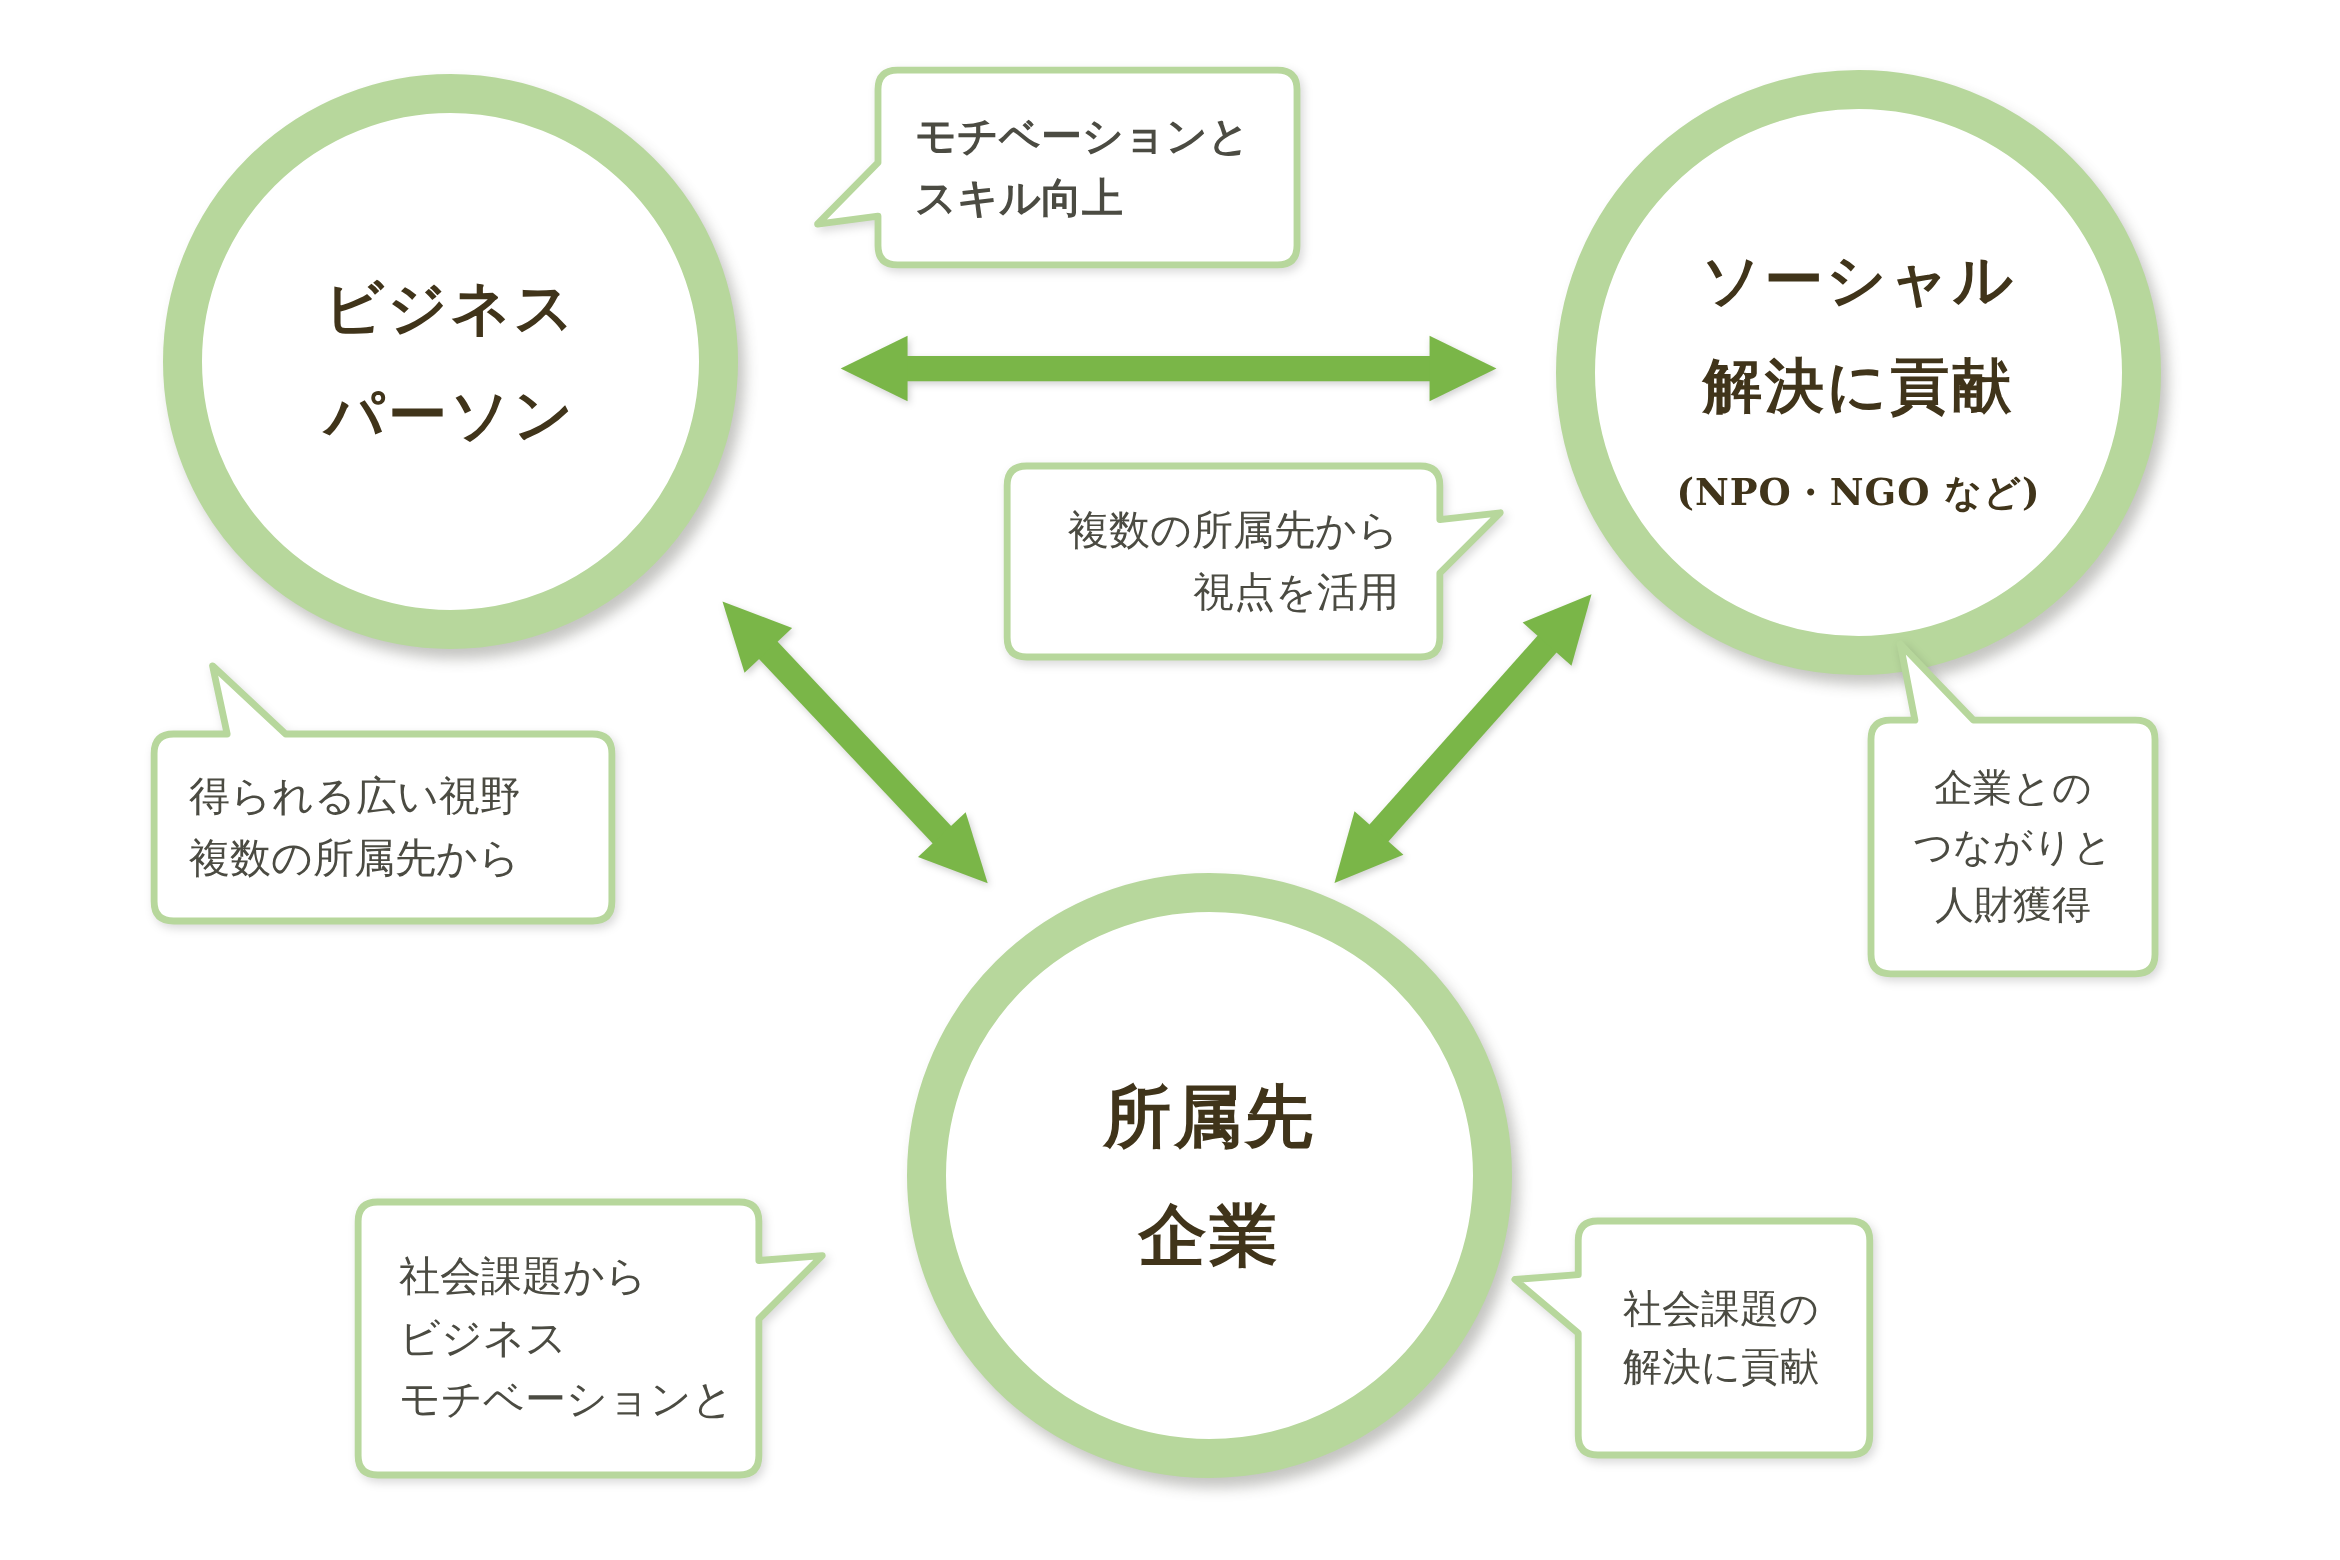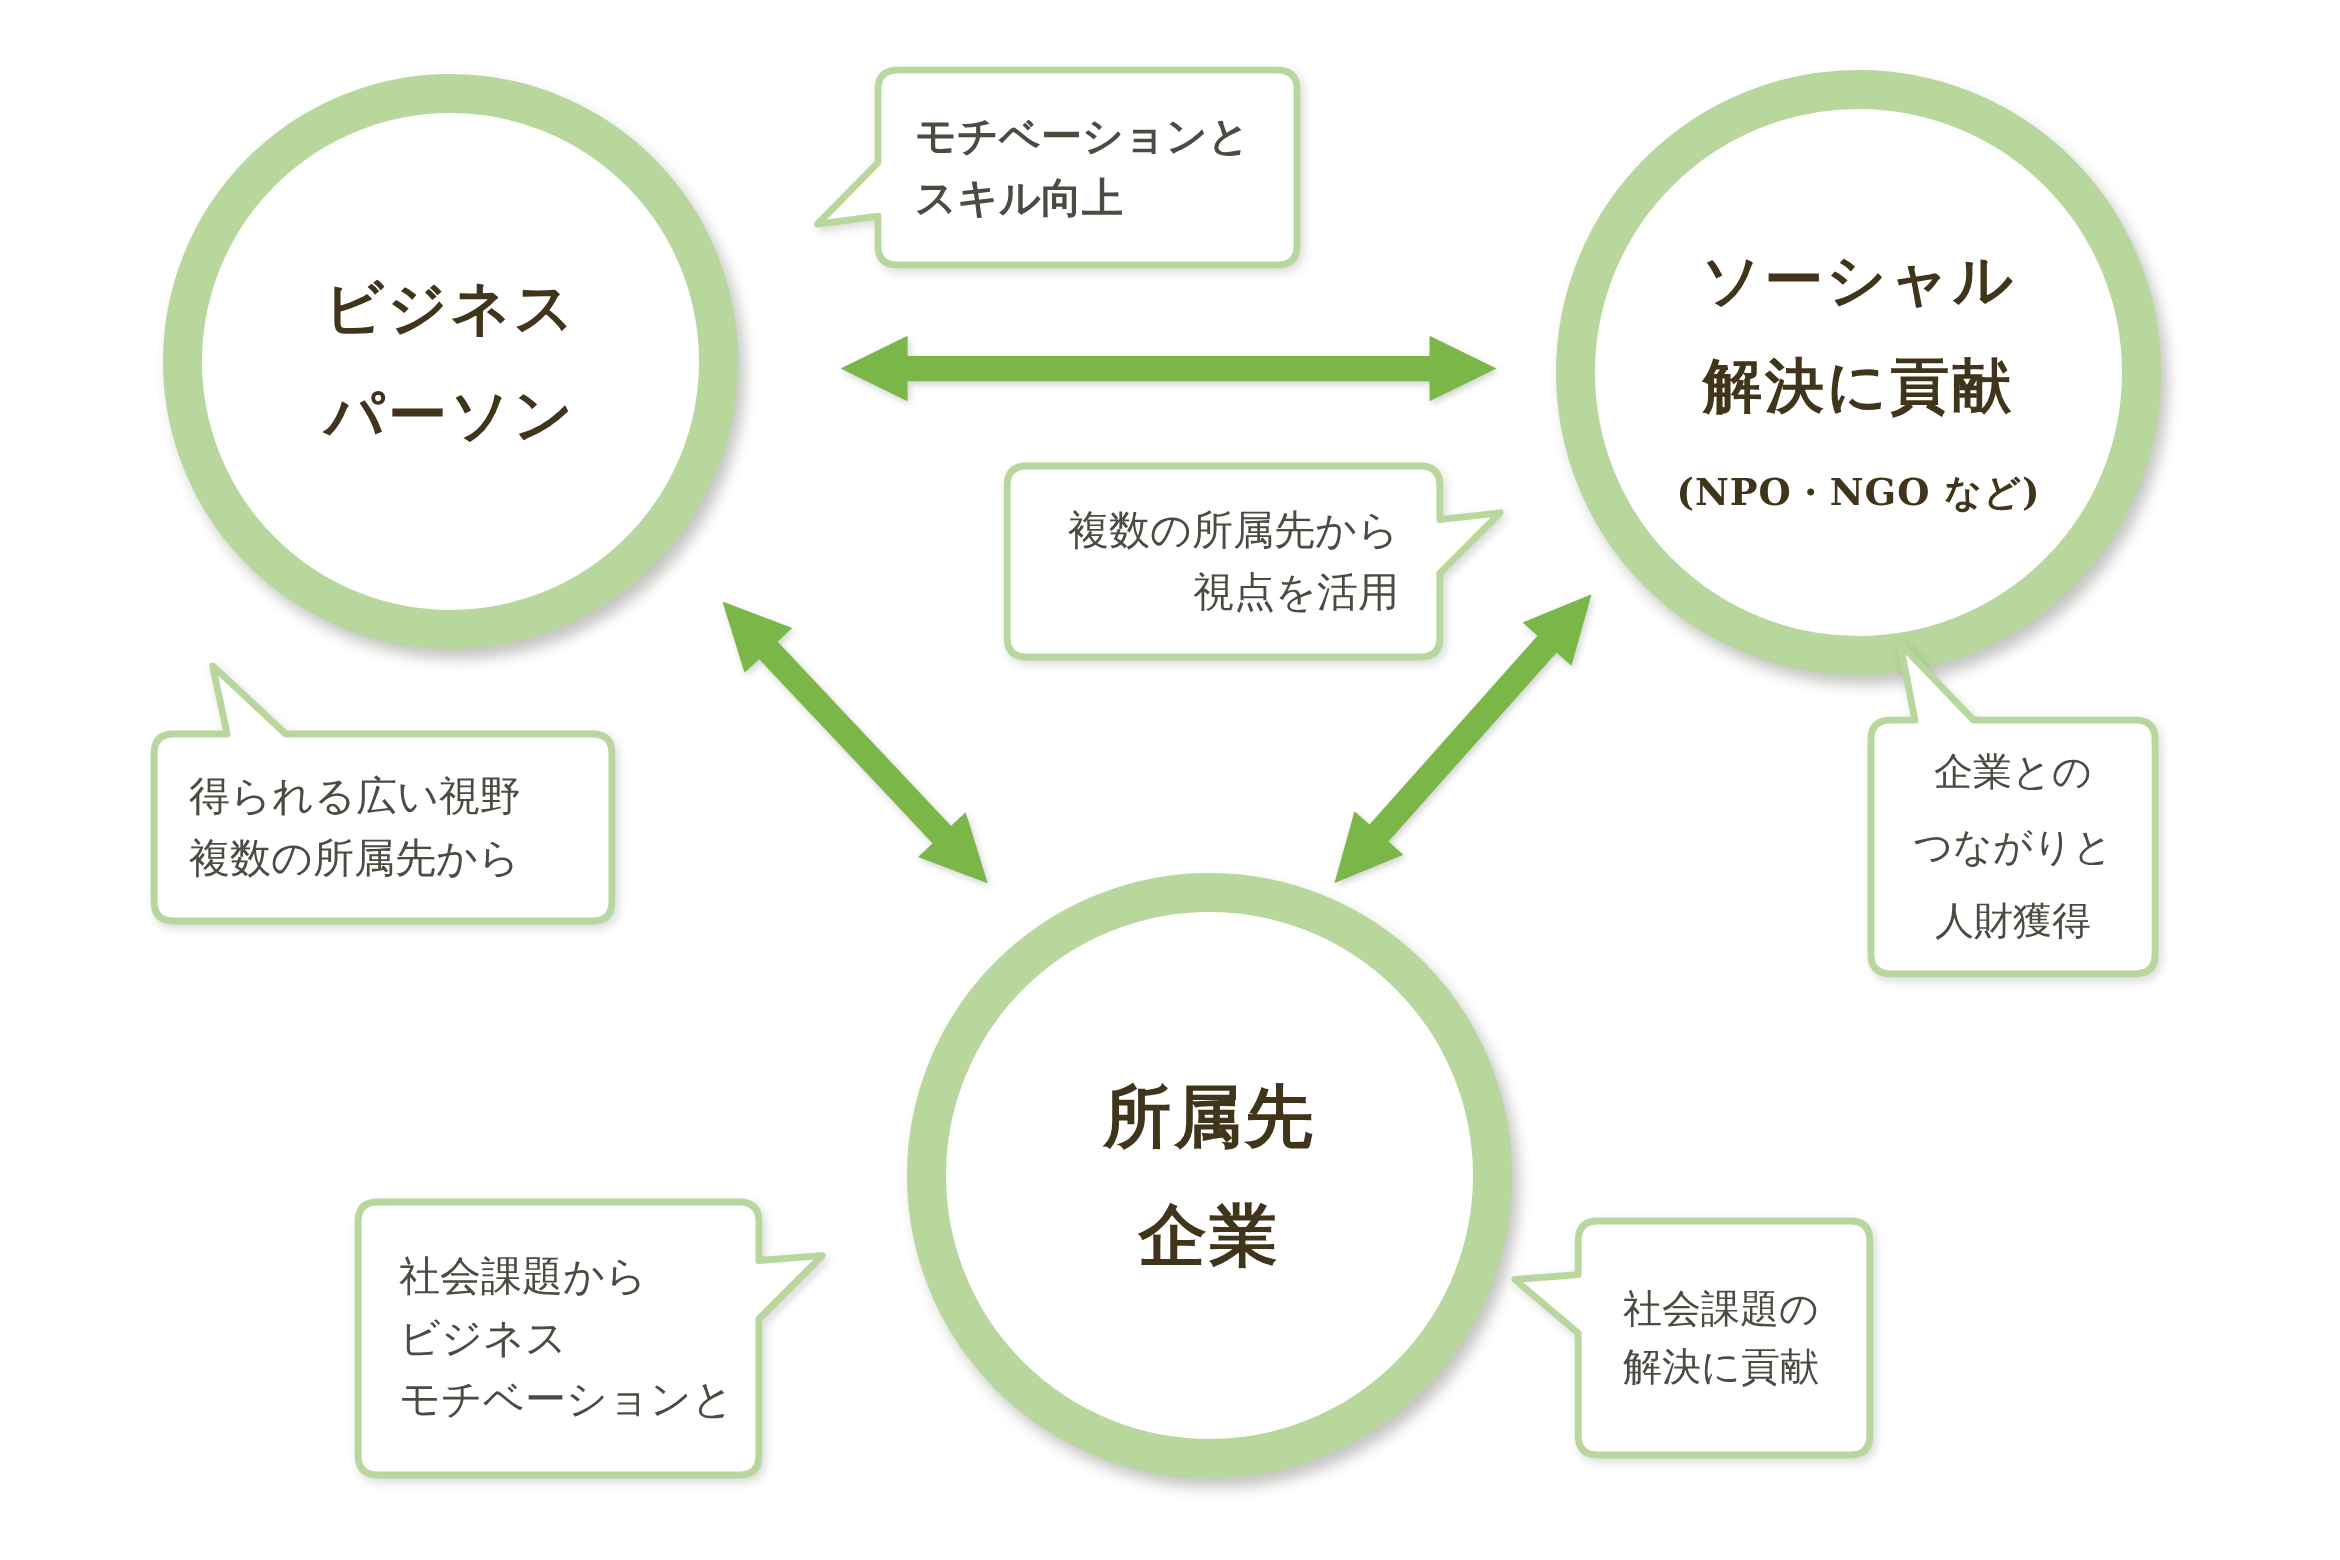--- a/index.html
+++ b/index.html
@@ -65,21 +65,21 @@
     position:absolute; left:0; top:0; right:0; bottom:0;
     display:flex; flex-direction:column; justify-content:center;
     color:var(--body);
     font-size:41px;
     line-height:1.5;
     box-sizing:border-box;
   }
   .bubble-text span { display:block; }
   .align-left   { align-items:flex-start; text-align:left; }
   .align-right  { align-items:flex-end;  text-align:right; }
-  .align-center { align-items:center;    text-align:center;gap:16px; }
+  .align-center { align-items:center;    text-align:center; }
 </style>
 </head>
 <body>
 
 <div class="canvas">
 
   <svg class="arrows" width="2341" height="1560" viewBox="0 0 2400 1600">
     <defs>
       <marker id="ah" viewBox="0 0 10 10" refX="5" refY="5" markerWidth="3" markerHeight="3" orient="auto-start-reverse">
         <path d="M0.6,0.7 L9.4,5 L0.6,9.3 Z" fill="var(--arrow)"></path>

